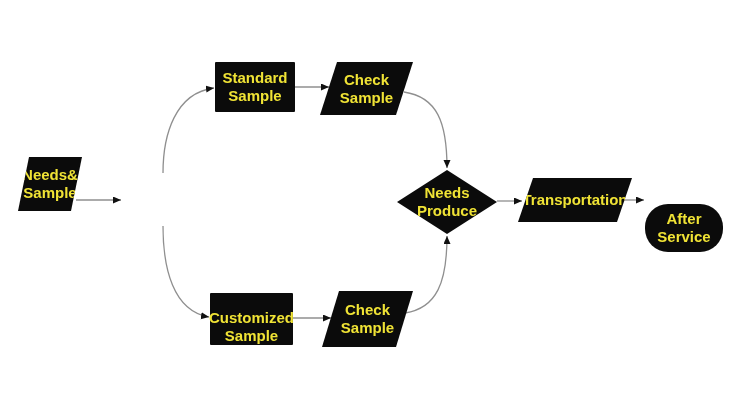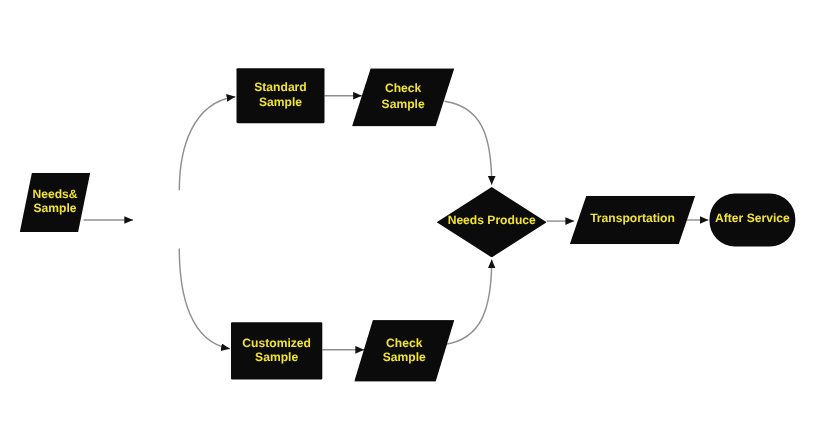--- a/index.html
+++ b/index.html
@@ -29,40 +29,40 @@
   }
   .node {
     position: absolute;
     display: flex;
     align-items: center;
     justify-content: center;
     text-align: center;
     background: #0b0b0b;
     color: #f0e335;
     font-weight: bold;
-    font-size: 11px;
+    font-size: 15px;
     line-height: 1.2;
   }
   .node .label {
     white-space: pre-line;
     padding: 0 2px;
   }
   .shape-rect { border-radius: 1px; }
   .shape-para-11 { clip-path: polygon(11px 0, 100% 0, calc(100% - 11px) 100%, 0 100%); }
   .shape-para-17 { clip-path: polygon(17px 0, 100% 0, calc(100% - 17px) 100%, 0 100%); text-align: center; }
   .shape-para-15 { clip-path: polygon(15px 0, 100% 0, calc(100% - 15px) 100%, 0 100%); }
   .shape-diamond { clip-path: polygon(50% 0, 100% 50%, 50% 100%, 0 50%); }
-  .shape-stadium { border-radius: 23px; }
+  .shape-stadium { border-radius: 23px; margin-top: 28px; }
 
   
   #node-needs-sample        { left: 18px;  top: 157px; width: 64px;  height: 54px; }
   #node-quotation           { left: 121px; top: 173px; width: 84px;  height: 53px; }
   #node-standard-sample     { left: 215px; top: 62px;  width: 80px;  height: 50px; }
   #node-check-sample-top    { left: 320px; top: 62px;  width: 93px;  height: 53px; }
-  #node-customized-sample   { left: 210px; top: 293px; width: 83px;  height: 52px; }
+  #node-customized-sample   { left: 210px; top: 293px; width: 83px;  height: 52px; align-items: flex-end; }
   #node-check-sample-bottom { left: 322px; top: 291px; width: 91px;  height: 56px; }
   #node-mass-produce        { left: 397px; top: 170px; width: 100px; height: 64px; }
   #node-transportation      { left: 518px; top: 178px; width: 114px; height: 44px; }
   #node-after-service       { left: 645px; top: 176px; width: 78px;  height: 48px; }
 </style>
 </head>
 <body>
 
 <div class="canvas">
 

